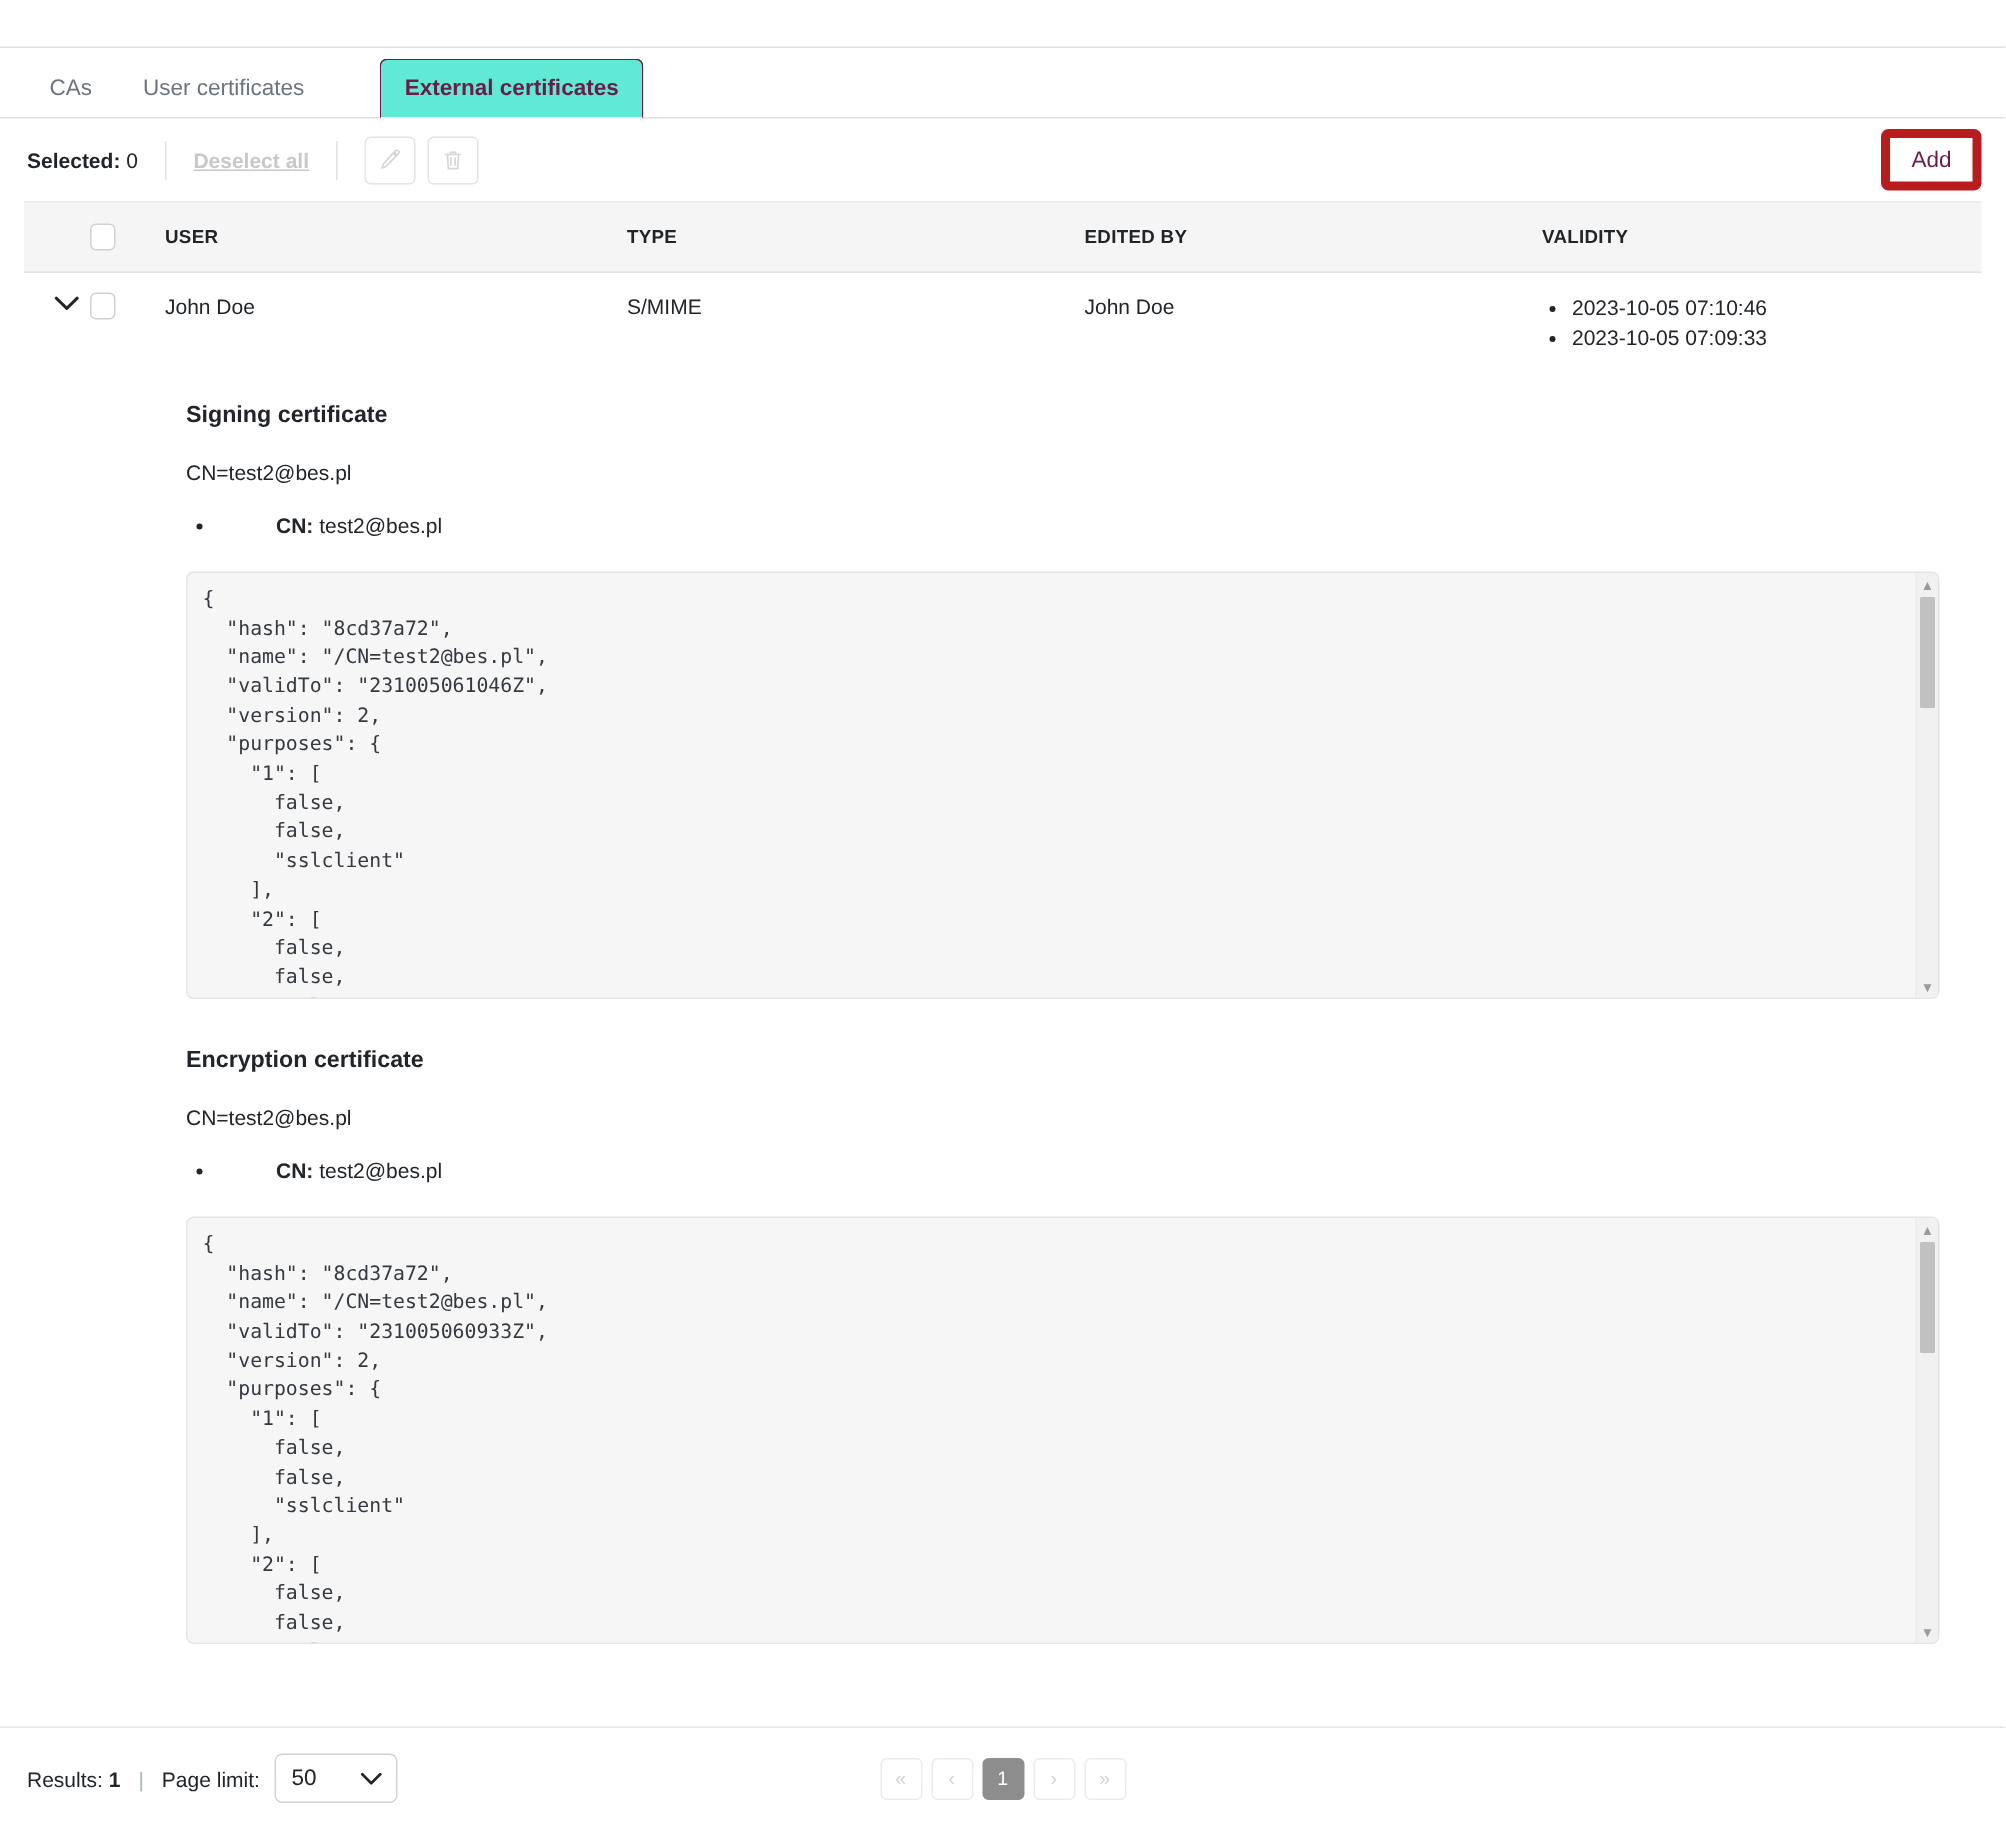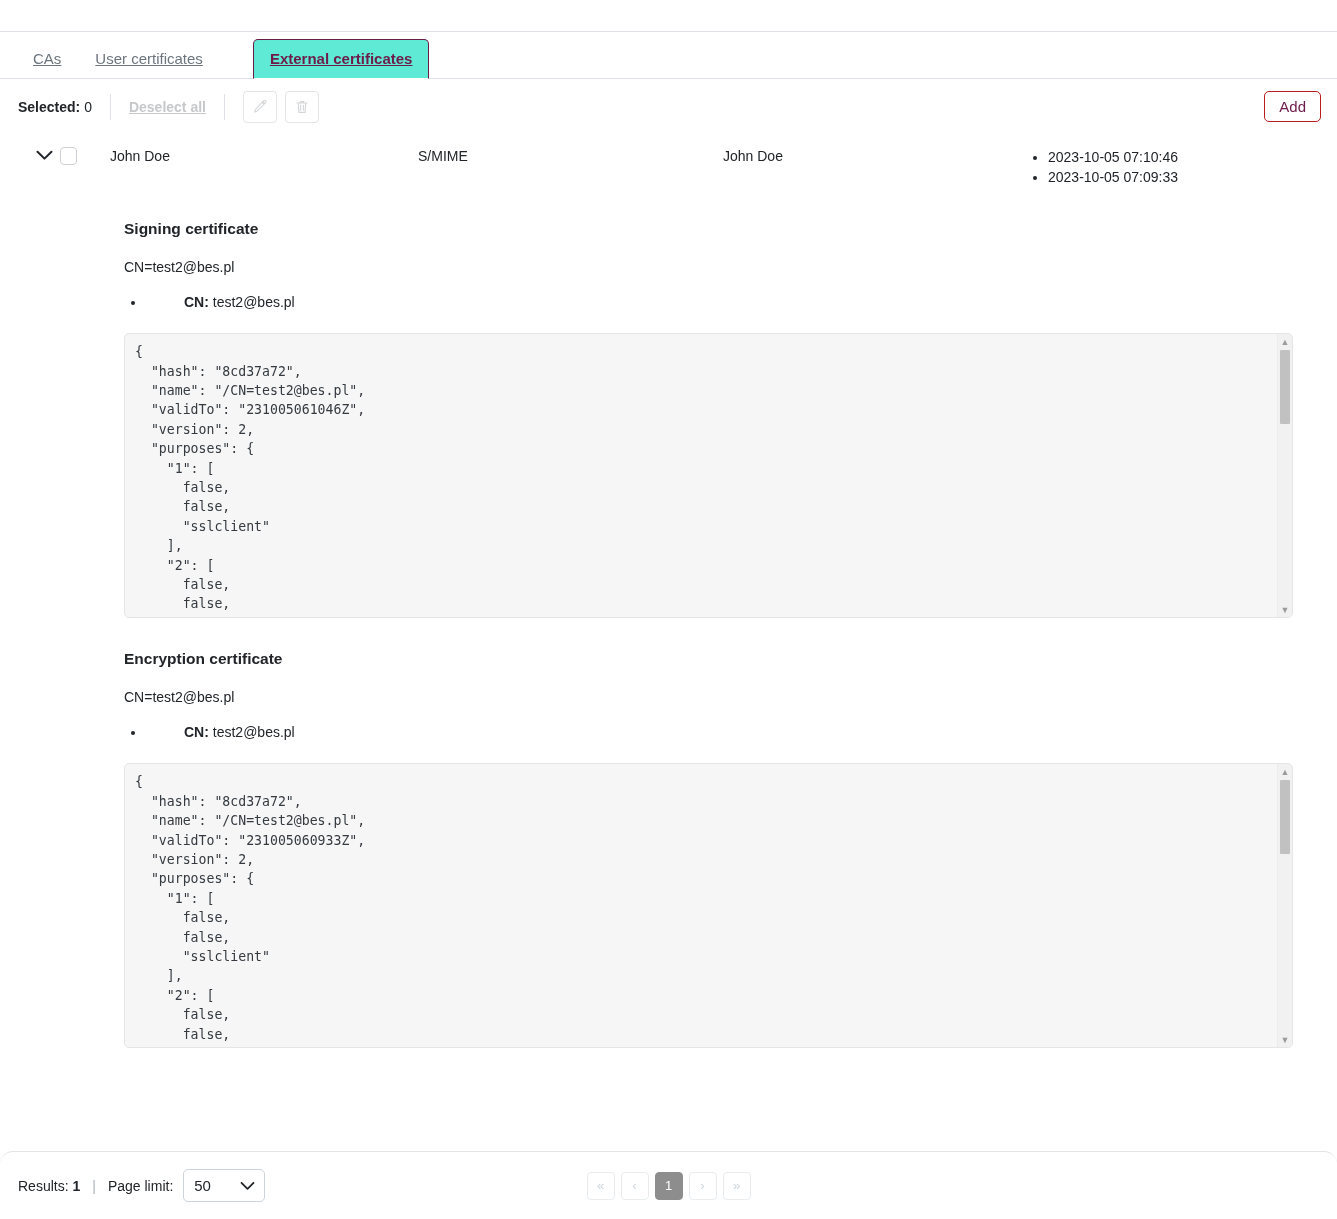--- a/index.html
+++ b/index.html
@@ -33,21 +33,20 @@
     color: #6c757d;
     padding: 9px 16px 10px 16px;
     border: 1px solid transparent;
     border-radius: 5px 5px 0 0;
     cursor: pointer;
     background: transparent;
     line-height: 1.3;
     position: relative;
     z-index: 2;
     white-space: nowrap;
-    text-decoration: underline;
   }
   .tab.active {
     color: #6c1c4a;
     font-weight: bold;
     background: #5eead4;
     border-color: #6c1c4a #6c1c4a #ffffff #6c1c4a;
     margin-left: 33px;
   }
 
   
@@ -73,21 +72,21 @@
     border: 1px solid #e3e4e6;
     border-radius: 4px;
     background: #ffffff;
     margin-right: 8px;
     display: inline-flex; align-items: center; justify-content: center;
     cursor: default;
   }
   .icon-btn svg { display: block; }
   .spacer { flex: 1; }
   .add-btn {
-    border: 1px solid #b91c1c;
+    border: 6px solid #b91c1c;
     color: #6c1c4a;
     background: #ffffff;
     border-radius: 5px;
     font-size: 15px;
     padding: 6px 14px;
     cursor: pointer;
     font-family: inherit;
   }
 
   
@@ -210,21 +209,20 @@
 
   
   .footer {
     position: absolute;
     left: 0; right: 0; bottom: 0;
     height: 68px;
     border-top: 1px solid #e3e4e6;
     display: flex;
     align-items: center;
     padding: 0 16px 0 18px;
-    border-radius: 13px;
   }
   .footer-left {
     display: flex; align-items: center; gap: 0;
     font-size: 14px; color: #212529;
   }
   .footer-left b { font-weight: bold; }
   .pipe { margin: 0 12px; color: #adb5bd; }
   .limit-label { margin-right: 10px; }
   .limit-select {
     appearance: none; -webkit-appearance: none;
@@ -297,20 +295,30 @@
     <svg width="16" height="16" viewBox="0 0 16 16">
       <path d="M3 4h10M6.2 4V2.6h3.6V4M4.3 4l.6 9.4h6.2L11.7 4M6.6 6.2v5M9.4 6.2v5" fill="none" stroke="#d4d6d8" stroke-width="1.1" stroke-linecap="round" stroke-linejoin="round"></path>
     </svg>
   </span>
   <span class="spacer"></span>
   <button class="add-btn">Add</button>
 </div>
 
 <div class="table-wrap">
 
+  <div class="table-head">
+    <div class="col-caret"></div>
+    <div class="col-check">
+      <span class="chk"></span>
+    </div>
+    <div class="col-user th">USER</div>
+    <div class="col-type th">TYPE</div>
+    <div class="col-edited th">EDITED BY</div>
+    <div class="col-valid th">VALIDITY</div>
+  </div>
 
   <div class="row">
     <div class="col-caret">
       <span class="caret">
         <svg width="17" height="11" viewBox="0 0 17 11">
           <path d="M1.5 1.8 L8.5 8.6 L15.5 1.8" fill="none" stroke="#212529" stroke-width="2" stroke-linecap="round" stroke-linejoin="round"></path>
         </svg>
       </span>
     </div>
     <div class="col-check">

